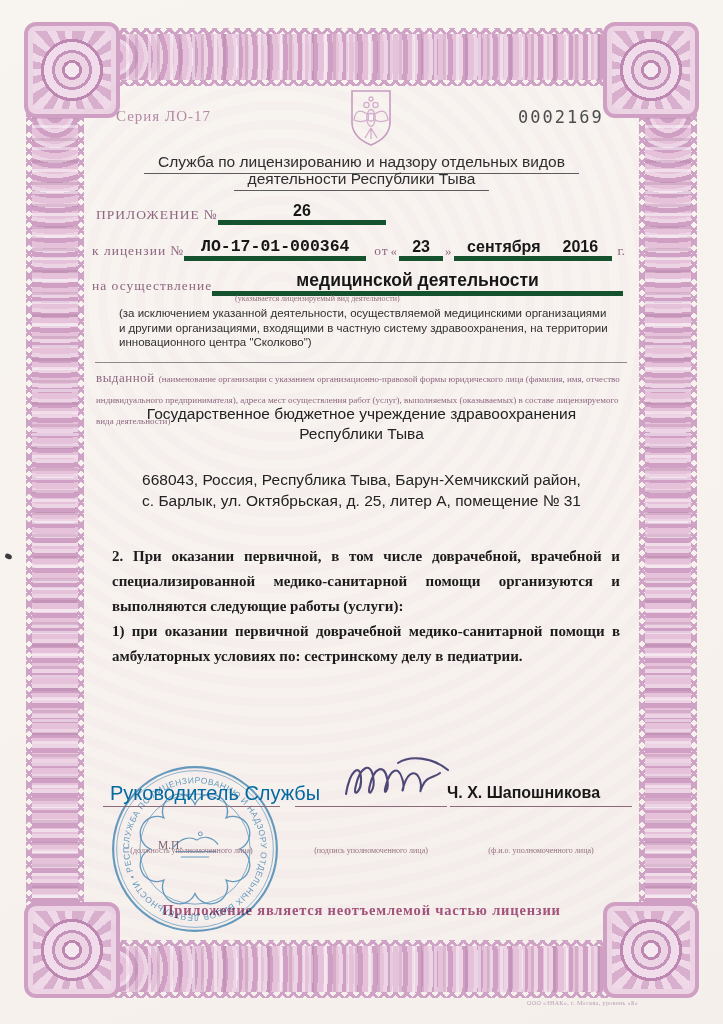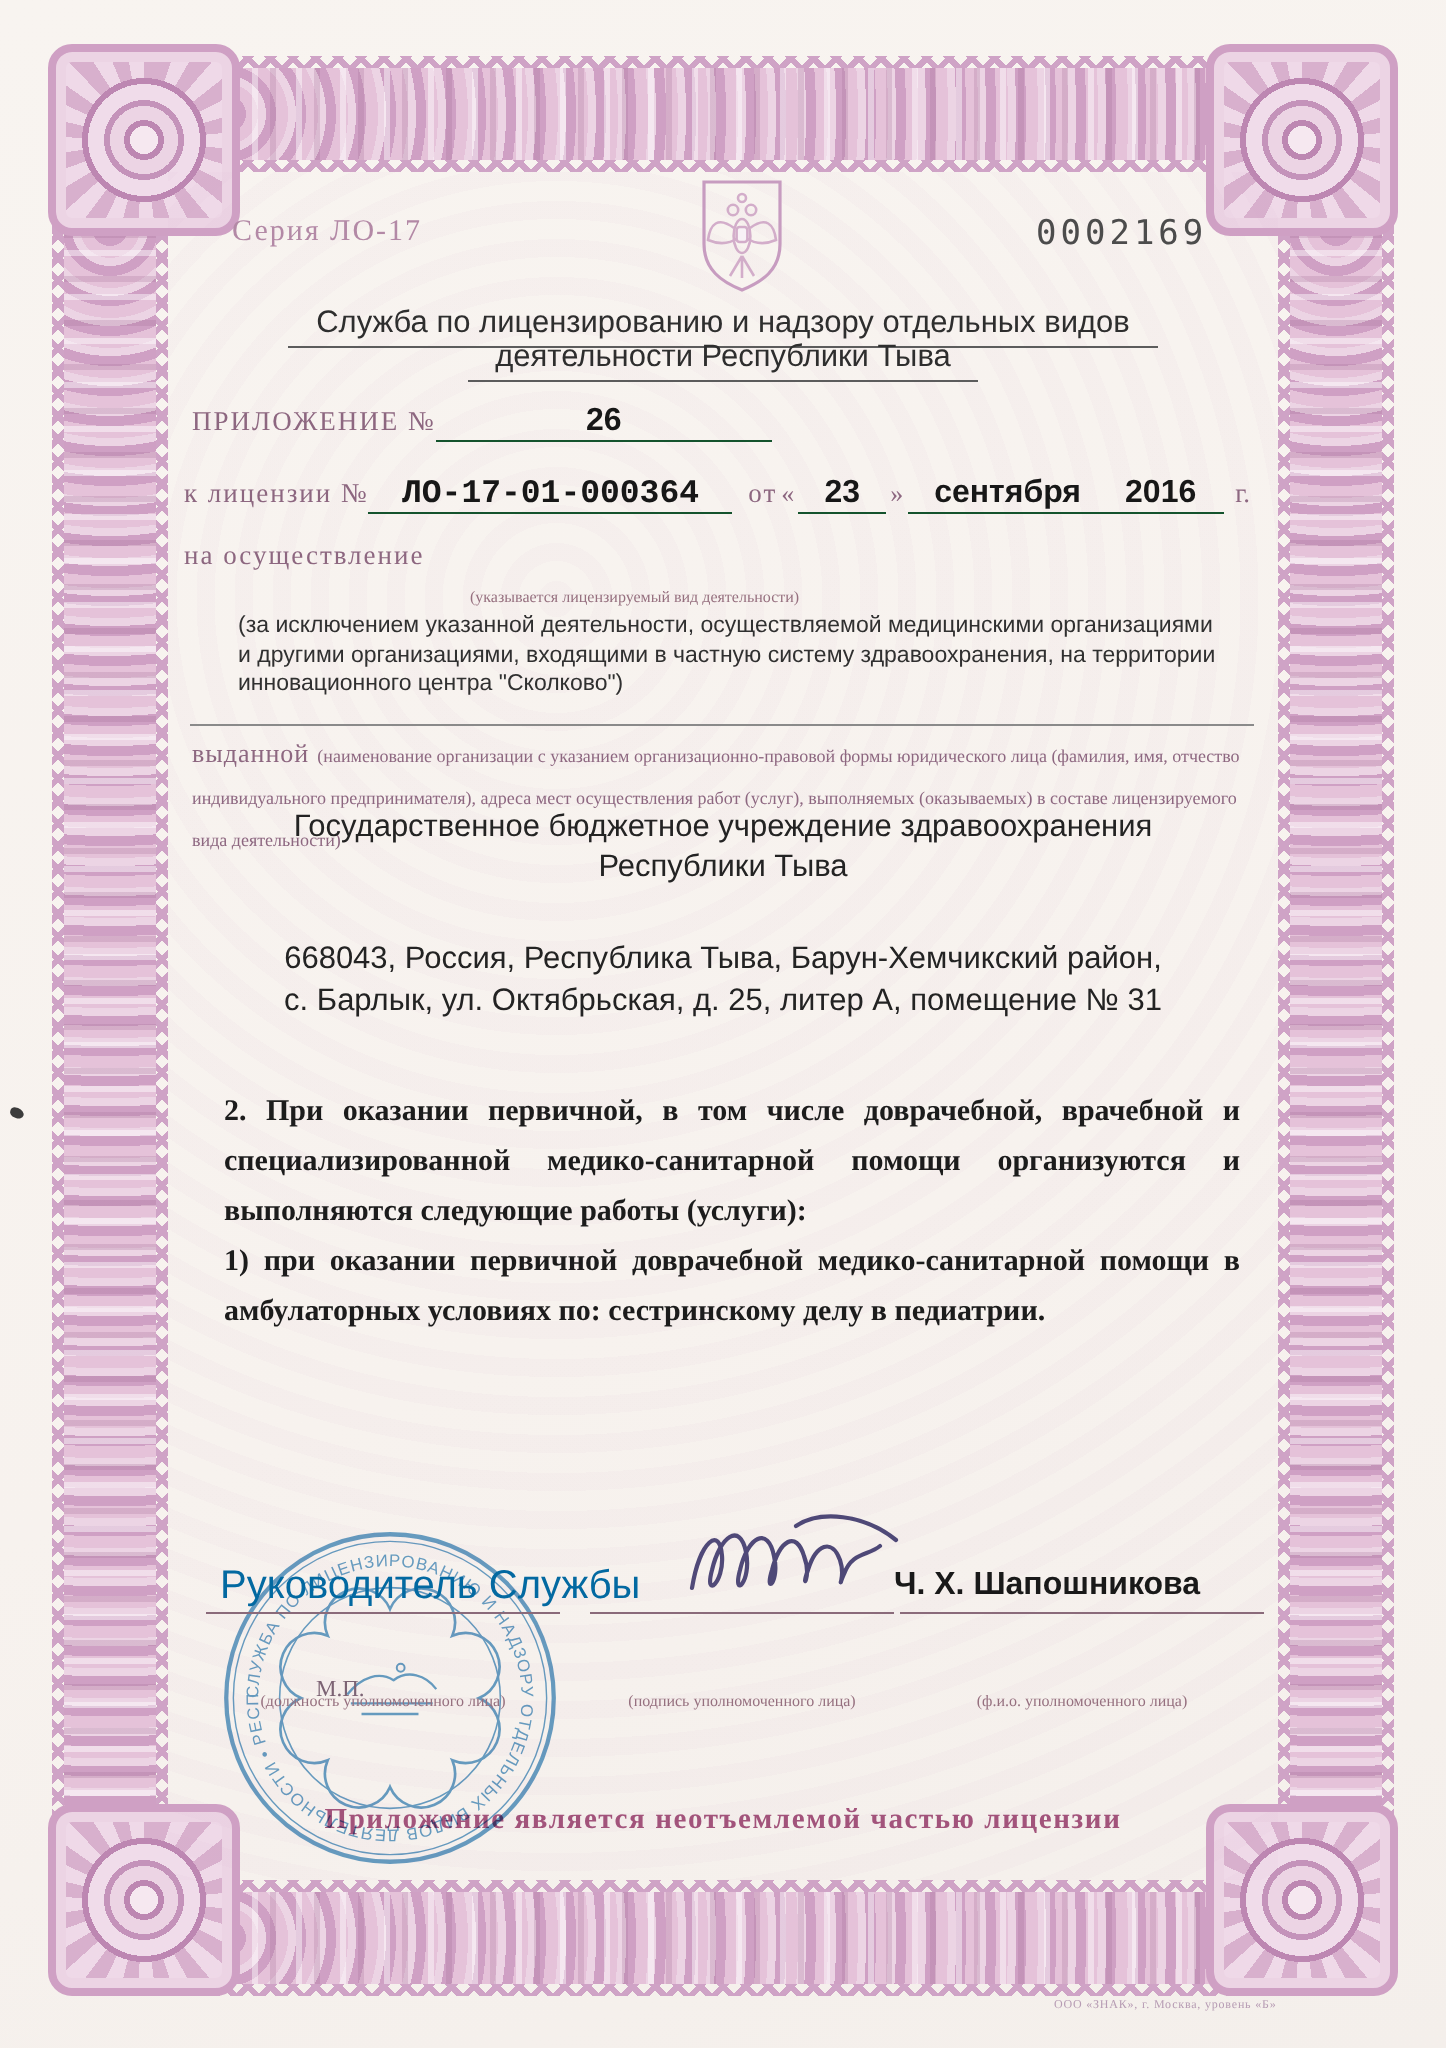--- a/index.html
+++ b/index.html
@@ -44,21 +44,21 @@
   #serial{left:518px;top:107px;font-family:"DejaVu Sans Mono",monospace;font-size:17px;color:#4c4c4c;letter-spacing:2px;}
   #coat{left:349px;top:88px;}
   .auth{left:0;right:0;text-align:center;font-family:"Liberation Sans",sans-serif;
         font-size:15.5px;color:#2e2e2e;}
   .auth span{border-bottom:1px solid #5c5c5c;padding:0 14px 3px 14px;}
   #auth1{top:153px;} #auth2{top:170px;}
 
   
   .frow{display:flex;align-items:flex-end;}
   .flabel{font-size:13.5px;color:#8d6780;letter-spacing:1px;white-space:nowrap;padding-bottom:2px;}
-  .fill{border-bottom:1px solid #14532d;text-align:center;
+  .fill{border-bottom:5px solid #14532d;text-align:center;
         font-family:"Liberation Sans",sans-serif;font-weight:700;color:#171717;}
   .rest{flex:1;}
   #row-appendix{left:96px;right:100px;top:202px;}
   #row-appendix .fill{width:168px;font-size:16px;}
   #row-license{left:92px;right:98px;top:237px;}
   #fill-licnum{flex:1;font-size:16.5px;font-family:Liberation Mono, monospace;}
   #fill-day{width:44px;font-size:16px;}
   #fill-monthyear{width:158px;font-size:16px;}
   #fill-monthyear .mo{margin-right:22px;}
   .q{font-size:13px;color:#8d6780;padding:0 2px 2px 2px;}
@@ -144,20 +144,21 @@
   <span class="flabel" style="padding-left:8px;">от</span>
   <span class="q">«</span>
   <span class="fill" id="fill-day">23</span>
   <span class="q">»</span>
   <span class="fill" id="fill-monthyear"><span class="mo">сентября</span><span>2016</span></span>
   <span class="flabel" style="padding-left:6px;letter-spacing:0;">г.</span>
 </div>
 
 <div class="abs frow" id="row-activity">
   <span class="flabel">на осуществление</span>
+  <span class="fill" id="fill-activity">медицинской деятельности</span>
 </div>
 <div class="abs" id="activity-caption">(указывается лицензируемый вид деятельности)</div>
 
 <div class="abs" id="exclusion">(за исключением указанной деятельности, осуществляемой медицинскими организациями и другими организациями, входящими в частную систему здравоохранения, на территории инновационного центра "Сколково")</div>
 
 <div class="abs" id="rule"></div>
 <div class="abs" id="issued">
   <span class="lbl">выданной</span>
   <span class="cap">(наименование организации с указанием организационно-правовой формы юридического лица (фамилия, имя, отчество индивидуального предпринимателя), адреса мест осуществления работ (услуг), выполняемых (оказываемых)  в составе лицензируемого вида деятельности)</span>
 </div>

